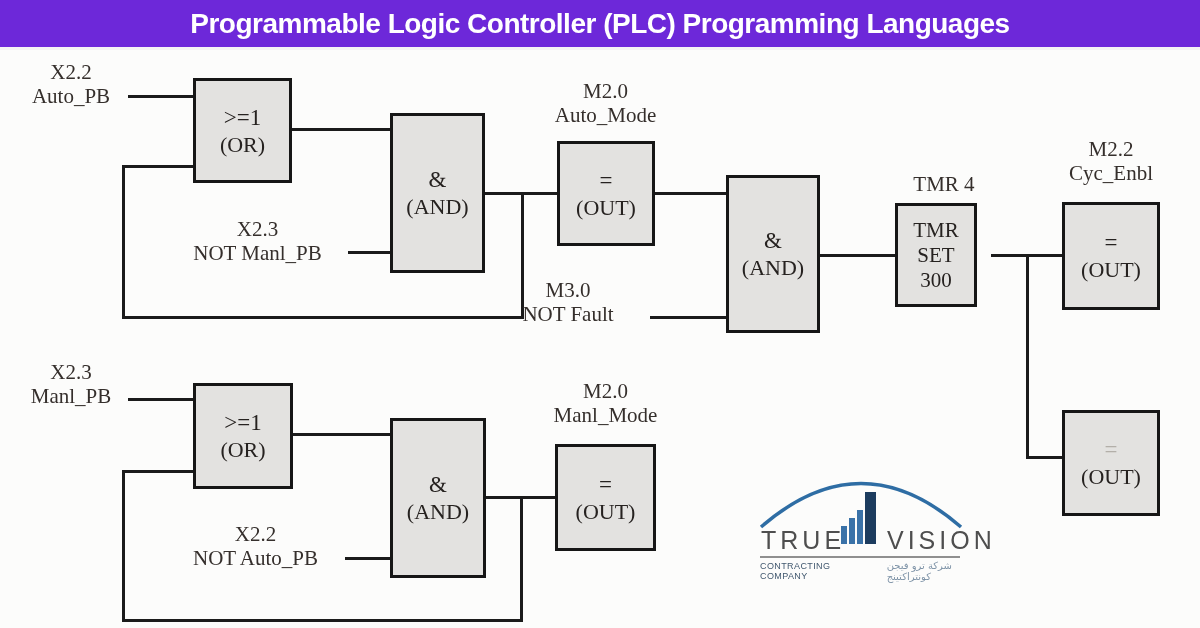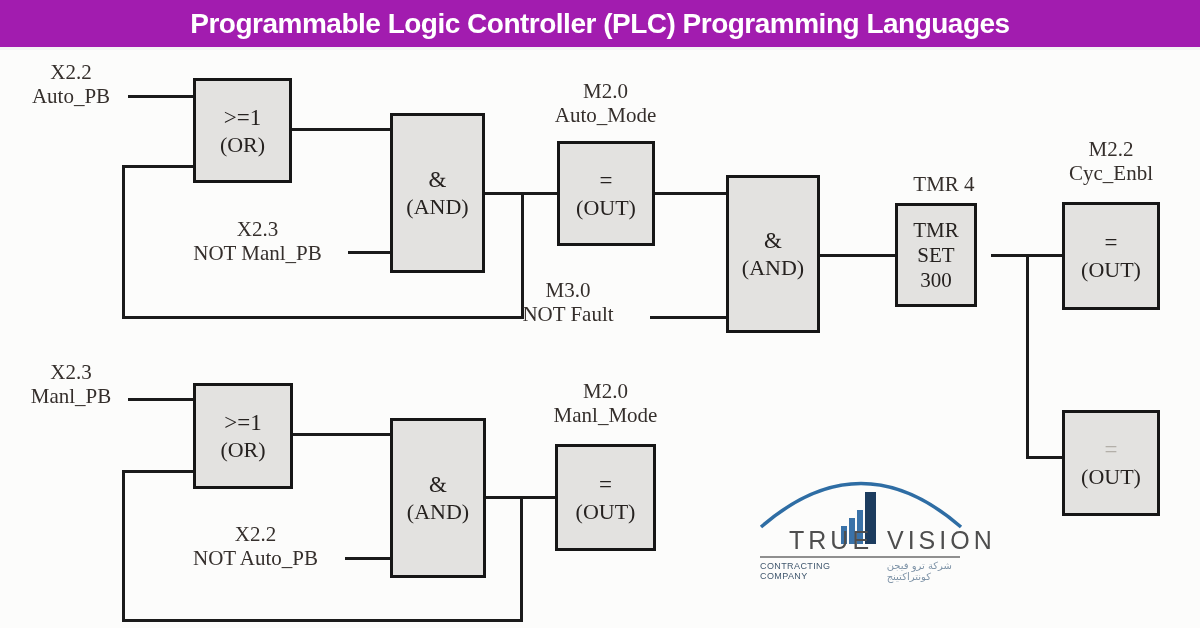--- a/index.html
+++ b/index.html
@@ -3,21 +3,21 @@
 <meta charset="utf-8">
 <style>
   html,body{margin:0;padding:0;background:#888;}
   .stage{
     position:relative;width:1200px;height:628px;overflow:hidden;
     background:#fcfcfb;font-family:"Liberation Serif","DejaVu Serif",serif;
   }
   
   .titlebar{
     position:absolute;left:0;top:0;width:1200px;height:47px;
-    background:#a21caf;display:flex;align-items:center;justify-content:center;
+    background:#6d28d9;display:flex;align-items:center;justify-content:center;
     border-bottom:3px solid #f4f4f4;
   }
   .titlebar h1{
     margin:0;color:#fff;font-family:"Liberation Sans","DejaVu Sans",sans-serif;
     font-weight:700;font-size:28px;letter-spacing:-0.5px;
   }
   
   .wire{position:absolute;background:#1b1b1b;}
   .wire.h{height:3px;}
   .wire.v{width:3px;}
@@ -36,21 +36,21 @@
     font-size:21px;line-height:24px;white-space:nowrap;
   }
   
   .logo{position:absolute;left:755px;top:477px;width:212px;height:100px;}
   .logo svg{position:absolute;left:0;top:0;}
   .logo .bar{position:absolute;}
   .logo .brand{
     position:absolute;top:49px;font-family:"Liberation Sans","DejaVu Sans",sans-serif;
     font-size:25px;font-weight:400;color:#4e4e4e;letter-spacing:4px;
   }
-  .logo .brand.left{left:6px;margin-left:28px;}
+  .logo .brand.left{left:6px;}
   .logo .brand.right{left:132px;}
   .logo .rule{position:absolute;left:5px;top:79px;width:200px;height:2px;background:#8f8f8f;}
   .logo .subrow{position:absolute;left:5px;top:83px;width:200px;display:flex;justify-content:space-between;align-items:center;}
   .logo .sub-en{font-family:"Liberation Sans","DejaVu Sans",sans-serif;font-size:9px;color:#40576e;letter-spacing:0.4px;}
   .logo .sub-ar{font-family:"DejaVu Sans",sans-serif;font-size:10px;color:#7e93a7;margin-left:48px;}
 </style>
 </head>
 <body>
 
 <div class="stage">

